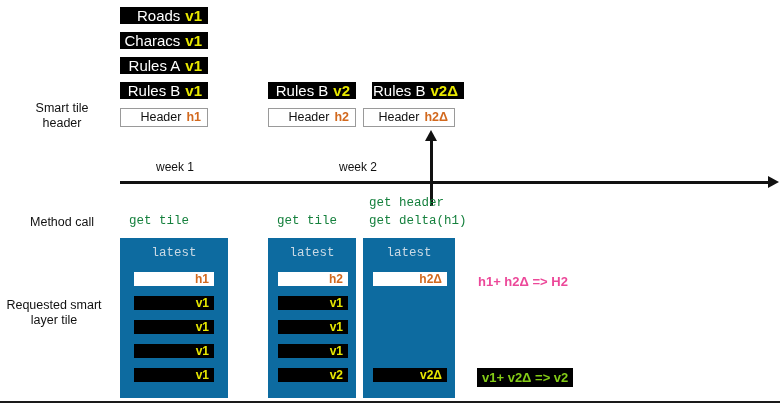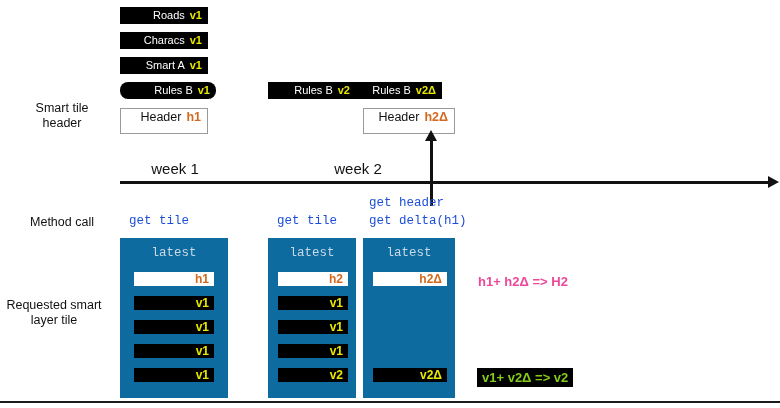--- a/index.html
+++ b/index.html
@@ -34,21 +34,21 @@
   #label-data-layers  { left: 6px;  top: 46px;  width: 112px; }
   #label-smart-header { left: 6px;  top: 101px; width: 112px; }
   #label-method-call  { left: 6px;  top: 215px; width: 112px; }
   #label-requested    { left: 0px;  top: 298px; width: 108px; }
 
   
   .layer-box {
     position: absolute;
     background: #000000;
     color: #ffffff;
-    font-size: 11px;
+    font-size: 15px;
     font-family: "Liberation Sans", sans-serif;
     height: 17px;
     line-height: 17px;
     text-align: right;
     padding-right: 6px;
     box-sizing: border-box;
     white-space: nowrap;
   }
   .layer-box .ver {
     color: #e8e800;
@@ -57,44 +57,44 @@
   }
   .layer-box .nm { color: #ffffff; }
 
   
   .header-box {
     position: absolute;
     background: #ffffff;
     border: 1px solid #9a9a9a;
     color: #111111;
     font-size: 12.5px;
-    height: 26px;
+    height: 19px;
     line-height: 17px;
     text-align: right;
     padding-right: 6px;
     box-sizing: border-box;
     white-space: nowrap;
   }
   .header-box .hv {
     color: #d2691e;
     font-weight: bold;
     margin-left: 5px;
   }
 
   
   #box-roads    { left: 120px; top: 7px;   width: 88px; }
   #box-characs  { left: 120px; top: 32px;  width: 88px; }
   #box-rulesa   { left: 120px; top: 57px;  width: 88px; }
-  #box-rulesb1  { left: 120px; top: 82px;  width: 96px; border-radius: 8px; }
+  #box-rulesb1  { left: 120px; top: 82px;  width: 88px; }
   #box-header1  { left: 120px; top: 108px; width: 88px; }
   
   #box-rulesb2  { left: 268px; top: 82px;  width: 88px; }
   #box-header2  { left: 268px; top: 108px; width: 88px; }
   
-  #box-rulesb3  { left: 350px; top: 82px;  width: 92px; }
+  #box-rulesb3  { left: 372px; top: 82px;  width: 92px; }
   #box-header3  { left: 363px; top: 108px; width: 92px; }
 
   
   #timeline-axis {
     position: absolute;
     left: 120px;
     top: 181px;
     width: 650px;
     height: 3px;
     background: #111111;
@@ -103,21 +103,21 @@
     position: absolute;
     left: 768px;
     top: 176px;
     width: 0; height: 0;
     border-left: 11px solid #111111;
     border-top: 6.5px solid transparent;
     border-bottom: 6.5px solid transparent;
   }
   .week-label {
     position: absolute;
-    font-size: 15px;
+    font-size: 12px;
     color: #111111;
     text-align: center;
   }
   #week1 { left: 120px; top: 160px; width: 110px; }
   #week2 { left: 318px; top: 160px; width: 80px; }
 
   
   #uparrow-shaft {
     position: absolute;
     left: 430px;
@@ -134,21 +134,21 @@
     border-bottom: 11px solid #111111;
     border-left: 6.5px solid transparent;
     border-right: 6.5px solid transparent;
   }
 
   
   .method-text {
     position: absolute;
     font-family: "Liberation Mono", monospace;
     font-size: 12.5px;
-    color: #1d4ed8;
+    color: #15803d;
     white-space: pre;
   }
   #mc-1       { left: 129px; top: 214px; }
   #mc-2       { left: 277px; top: 214px; }
   #mc-3a      { left: 369px; top: 196px; }
   #mc-3b      { left: 369px; top: 214px; }
 
   
   .tile {
     position: absolute;
@@ -232,35 +232,38 @@
   <div class="row-label" id="label-requested">Requested smart
 layer tile</div>
 
   <div class="layer-box" id="box-roads">
     <span class="nm">Roads</span><span class="ver">v1</span>
   </div>
   <div class="layer-box" id="box-characs">
     <span class="nm">Characs</span><span class="ver">v1</span>
   </div>
   <div class="layer-box" id="box-rulesa">
-    <span class="nm">Smart A</span><span class="ver">v1</span>
+    <span class="nm">Rules A</span><span class="ver">v1</span>
   </div>
   <div class="layer-box" id="box-rulesb1">
     <span class="nm">Rules B</span><span class="ver">v1</span>
   </div>
 
   <div class="layer-box" id="box-rulesb2">
     <span class="nm">Rules B</span><span class="ver">v2</span>
   </div>
   <div class="layer-box" id="box-rulesb3">
     <span class="nm">Rules B</span><span class="ver">v2Δ</span>
   </div>
 
   <div class="header-box" id="box-header1">
     <span>Header</span><span class="hv">h1</span>
+  </div>
+  <div class="header-box" id="box-header2">
+    <span>Header</span><span class="hv">h2</span>
   </div>
   <div class="header-box" id="box-header3">
     <span>Header</span><span class="hv">h2Δ</span>
   </div>
 
   <div id="uparrow-shaft"></div>
   <div id="uparrow-head"></div>
 
   <div class="week-label" id="week1">week 1</div>
   <div class="week-label" id="week2">week 2</div>

